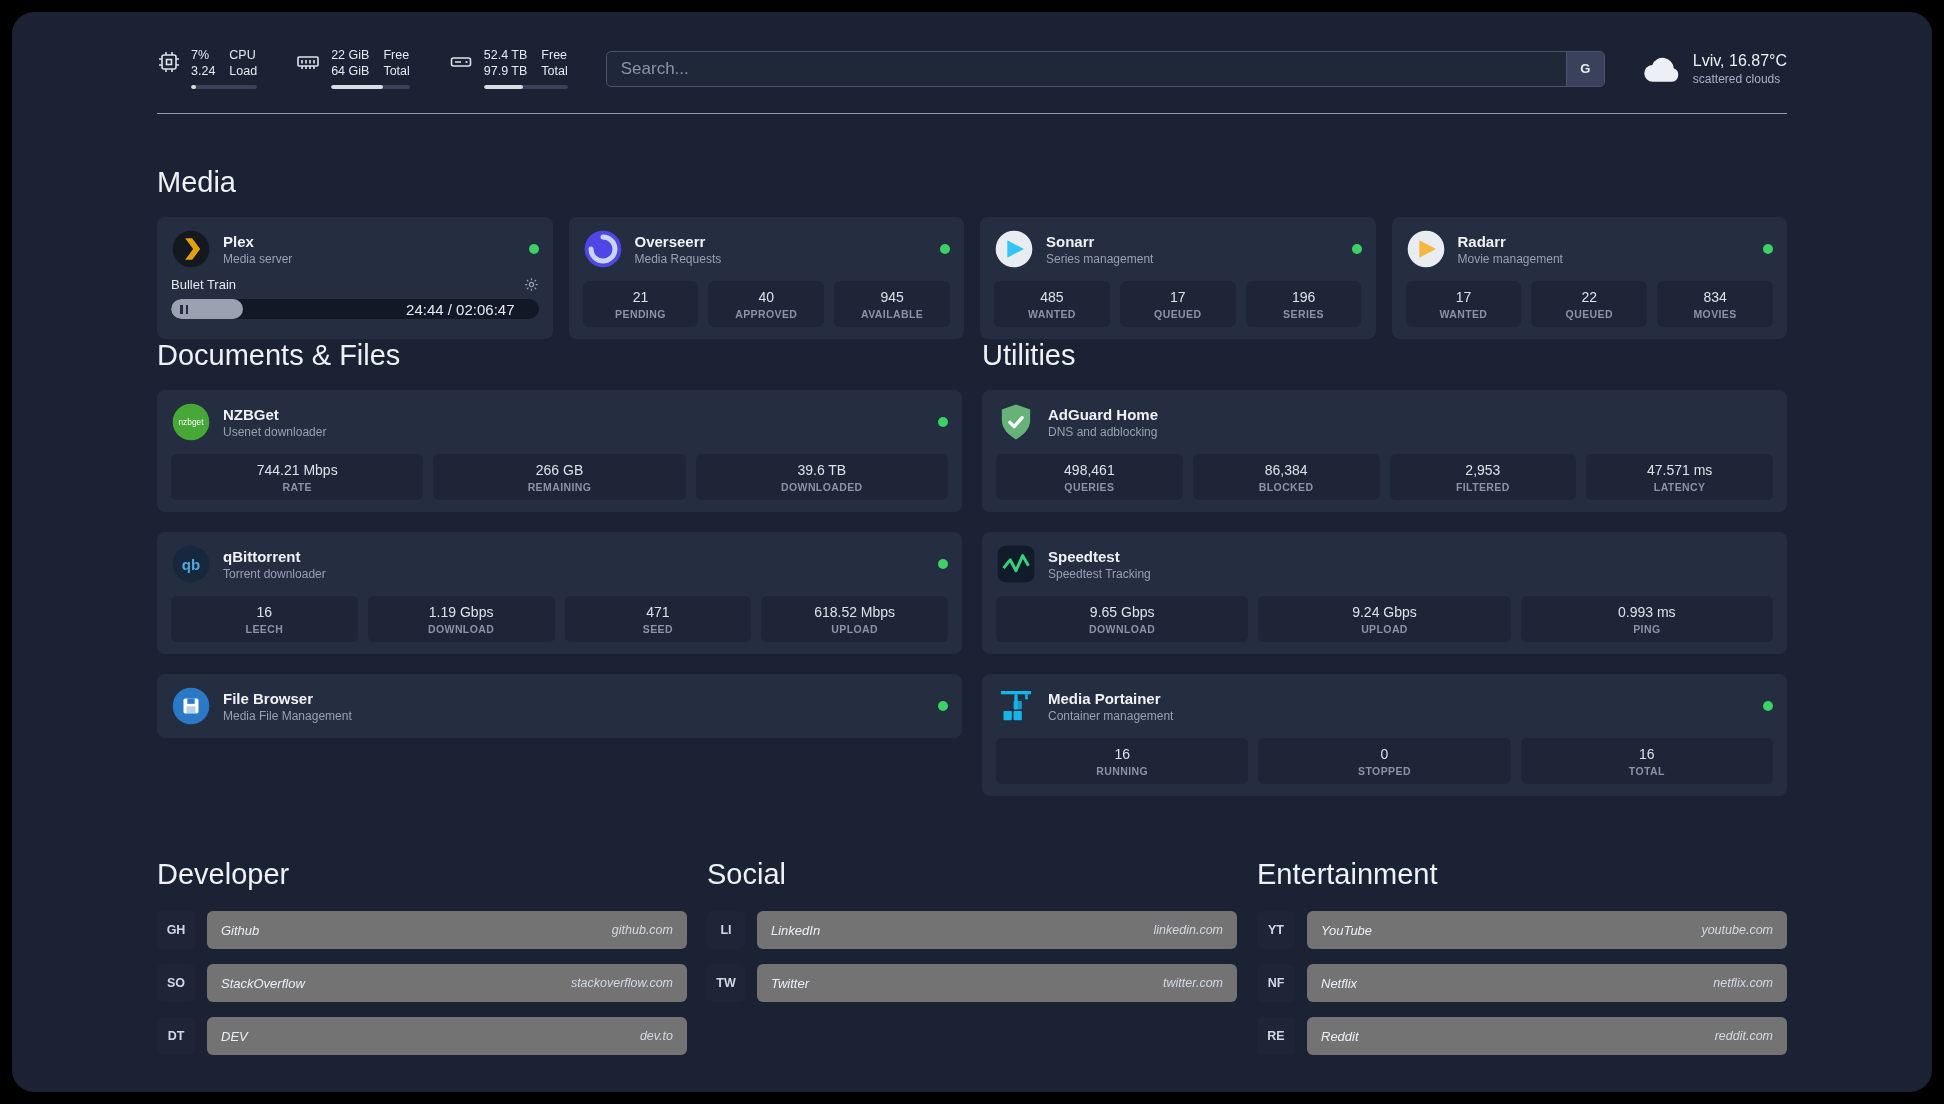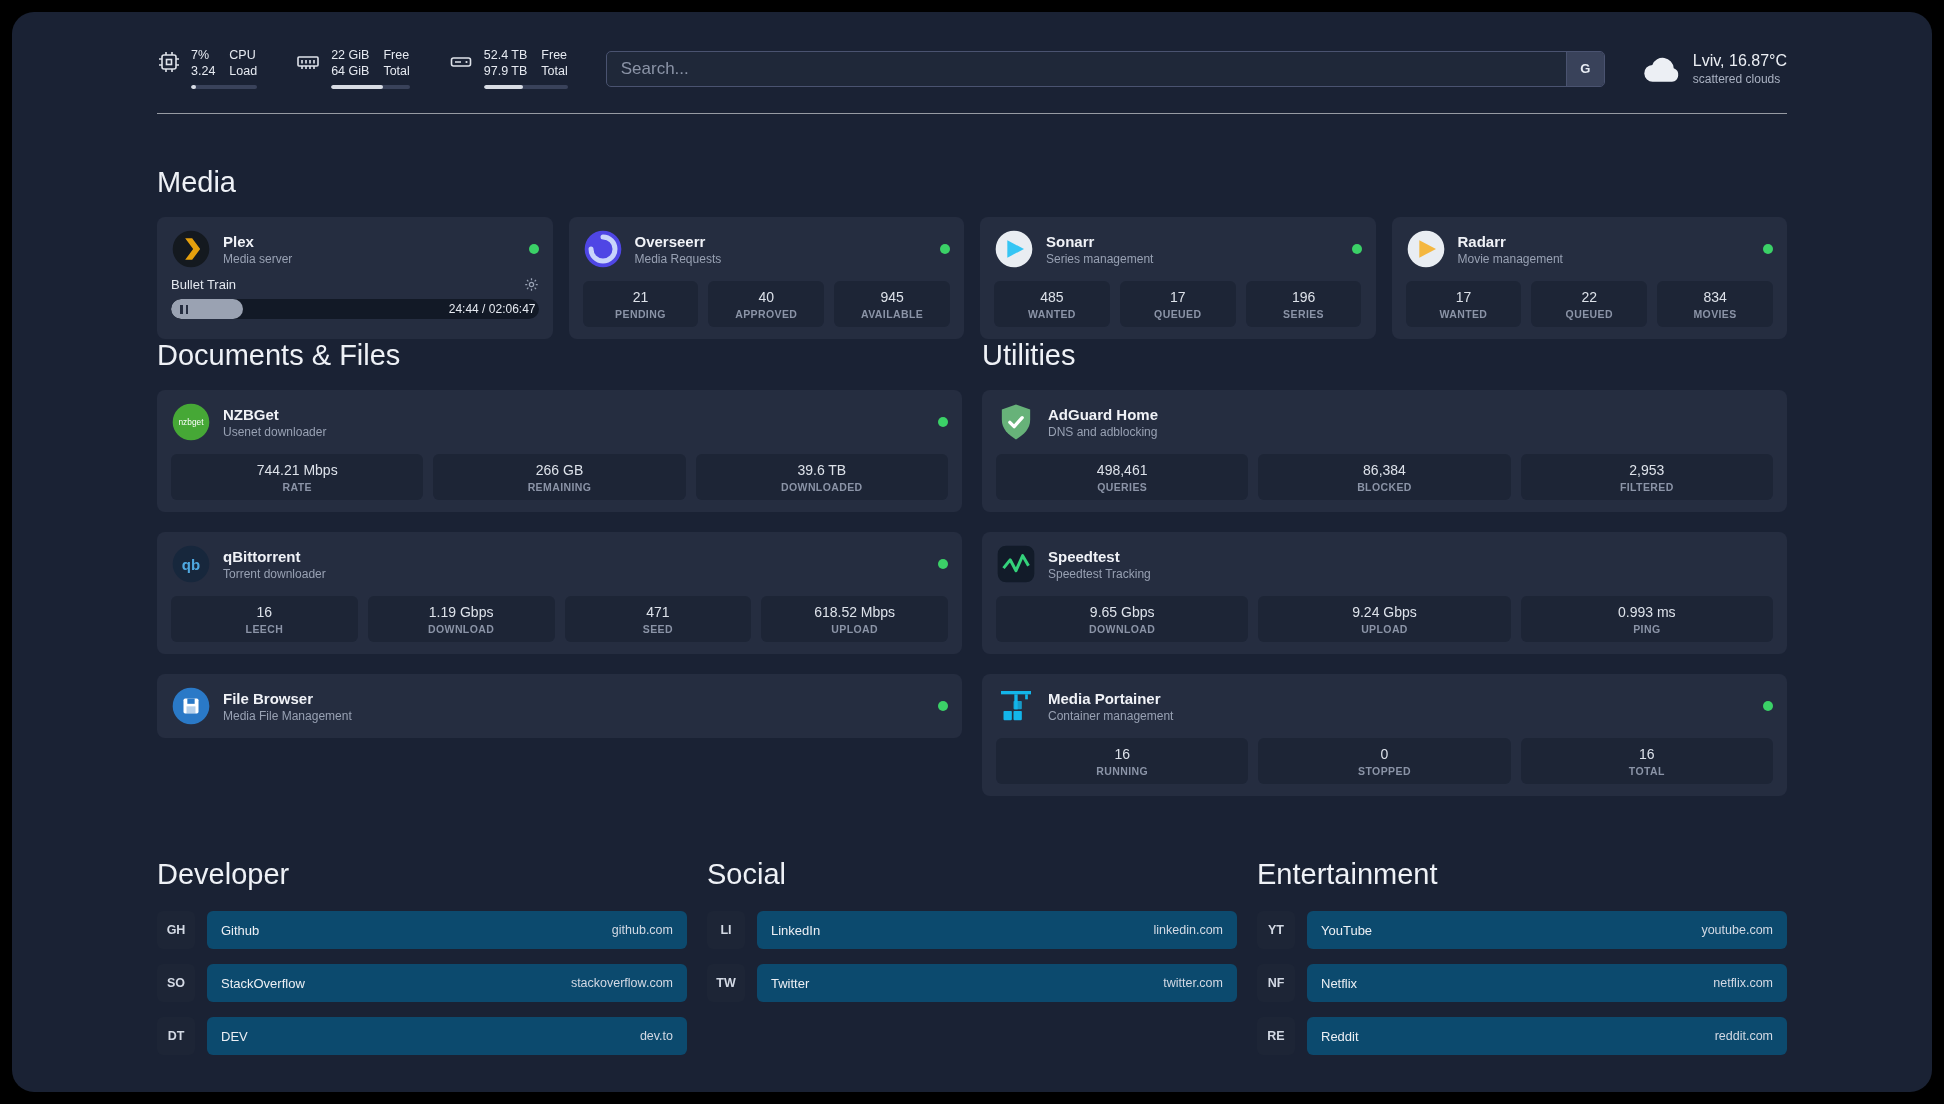--- a/index.html
+++ b/index.html
@@ -41,32 +41,32 @@
   .stat-label { font-size:10.5px; font-weight:700; color:#8b94a7; letter-spacing:.4px; margin-top:3px; }
 
   
   .plex-row { display:flex; justify-content:space-between; align-items:center; margin-top:8px; }
   .plex-track { font-size:13px; color:#e3e7ee; }
   .gear { color:#98a1b3; }
   .plex-bar { position:relative; margin-top:7px; height:20px; background:#121926; border-radius:10px; overflow:hidden; }
   .plex-fill { position:absolute; left:0; top:0; bottom:0; background:#9aa2b2; border-radius:10px; display:flex; align-items:center; padding-left:9px; }
   .pause { display:flex; gap:3px; }
   .pause i { display:block; width:2.5px; height:9px; background:#252d40; }
-  .plex-time { position:absolute; right:3px; top:50%; transform:translateY(-50%); font-size:12px; color:#e6eaf1; }
+  .plex-time { position:absolute; right:24px; top:50%; transform:translateY(-50%); font-size:15px; color:#e6eaf1; }
 
   .two-col { display:grid; grid-template-columns:1fr 1fr; column-gap:20px; }
   .col-title { margin-bottom:18px; }
   .col-stack { display:flex; flex-direction:column; gap:20px; }
 
   
   .links-grid { display:grid; grid-template-columns:1fr 1fr 1fr; column-gap:20px; margin-top:62px; }
   .link-title { margin-bottom:20px; }
   .link-row { display:flex; align-items:center; gap:12px; margin-bottom:15px; cursor:pointer; }
   .link-chip { width:38px; height:38px; flex:0 0 38px; background:#1d2536; border-radius:6px; display:flex; align-items:center; justify-content:center; font-size:12.5px; font-weight:600; color:#d3d9e4; }
-  .link-bar { flex:1; height:38px; background:#0c4a6e; border-radius:6px; display:flex; align-items:center; justify-content:space-between; padding:0 14px; }
+  .link-bar { flex:1; height:38px; background:#737373; border-radius:6px; display:flex; align-items:center; justify-content:space-between; padding:0 14px;font-style:italic; }
   .link-name { font-size:13px; color:#eceff4; }
   .link-url { font-size:12.5px; color:#d3d9e4; }
 
   svg { display:block; }
 </style>
 </head>
 <body>
 
 <div class="frame">
 <div class="container">
@@ -391,20 +391,24 @@
               <div class="stat-value">498,461</div>
               <div class="stat-label">QUERIES</div>
             </div>
             <div class="stat">
               <div class="stat-value">86,384</div>
               <div class="stat-label">BLOCKED</div>
             </div>
             <div class="stat">
               <div class="stat-value">2,953</div>
               <div class="stat-label">FILTERED</div>
+            </div>
+            <div class="stat">
+              <div class="stat-value">47.571 ms</div>
+              <div class="stat-label">LATENCY</div>
             </div>
           </div>
         </div>
 
         <div class="card">
           <div class="card-head">
             <span class="app-icon">
               <svg width="40" height="40" viewBox="0 0 24 24">
                     <rect x="1" y="1" width="22" height="22" rx="5" fill="#121b29"></rect>
                     <path d="M4.5 14.5l4-5 3.5 6.5 4-9 3.5 6" stroke="#34d27b" stroke-width="1.8" fill="none" stroke-linejoin="round"></path>

